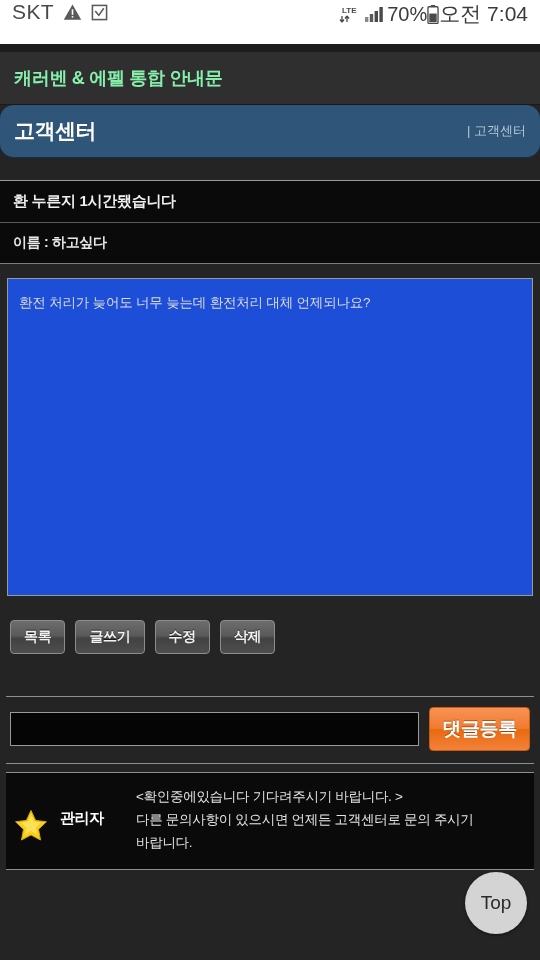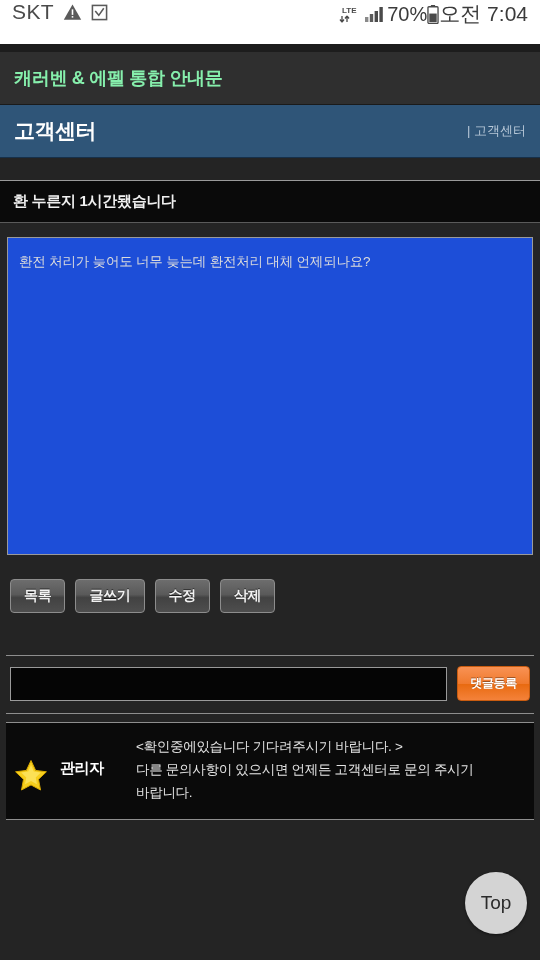--- a/index.html
+++ b/index.html
@@ -42,20 +42,21 @@
   .sitebar-title {
     font-size: 18px; color: #86efac; font-weight: bold; letter-spacing: -0.3px; text-align: center;
   }
 
   
   .pagehead {
     height: 53px; background: #2f5578;
     display: flex; align-items: center;
     padding: 0 14px;
     border-bottom: 1px solid #16304a;
+    border-radius: 14px;
   }
   .pagehead-title { font-size: 21px; color: #ffffff; font-weight: bold; letter-spacing: -0.5px; }
   .pagehead-crumb { margin-left: auto; font-size: 13px; color: #b8c8d8; }
 
   
   .article { padding: 0; }
   .gap { height: 22px; background: #242424; }
 
   .art-title {
     background: #0a0a0a;
@@ -111,21 +112,21 @@
     color: #e6e6e6;
     font-size: 13px;
     padding: 0 8px;
     font-family: "Liberation Sans", sans-serif;
   }
   .cmt-submit {
     background: linear-gradient(to bottom, #f89254 0%, #f07a2e 50%, #e8690f 51%, #f4823a 100%);
     border: 1px solid #c95c10;
     border-radius: 4px;
     color: #ffffff;
-    font-size: 12px; font-weight: bold;
+    font-size: 19px; font-weight: bold;
     padding: 8px 12px;
     letter-spacing: -0.3px;
     text-shadow: 0 -1px 0 rgba(0,0,0,.35);
   }
 
   
   .cmt-item {
     background: #0a0a0a;
     border-top: 1px solid #8e8e8e;
     border-bottom: 1px solid #8e8e8e;
@@ -207,20 +208,21 @@
 
 <div class="pagehead">
   <span class="pagehead-title">고객센터</span>
   <span class="pagehead-crumb">| 고객센터</span>
 </div>
 
 <div class="gap"></div>
 
 <div class="article">
   <div class="art-title">환 누른지 1시간됐습니다</div>
+  <div class="art-name">이름 : 하고싶다</div>
   <div class="gap-sm"></div>
   <div class="art-body">환전 처리가 늦어도 너무 늦는데 환전처리 대체 언제되나요?</div>
 </div>
 
 <div class="btnrow">
   <button class="btn">목록</button>
   <button class="btn">글쓰기</button>
   <button class="btn">수정</button>
   <button class="btn">삭제</button>
 </div>

